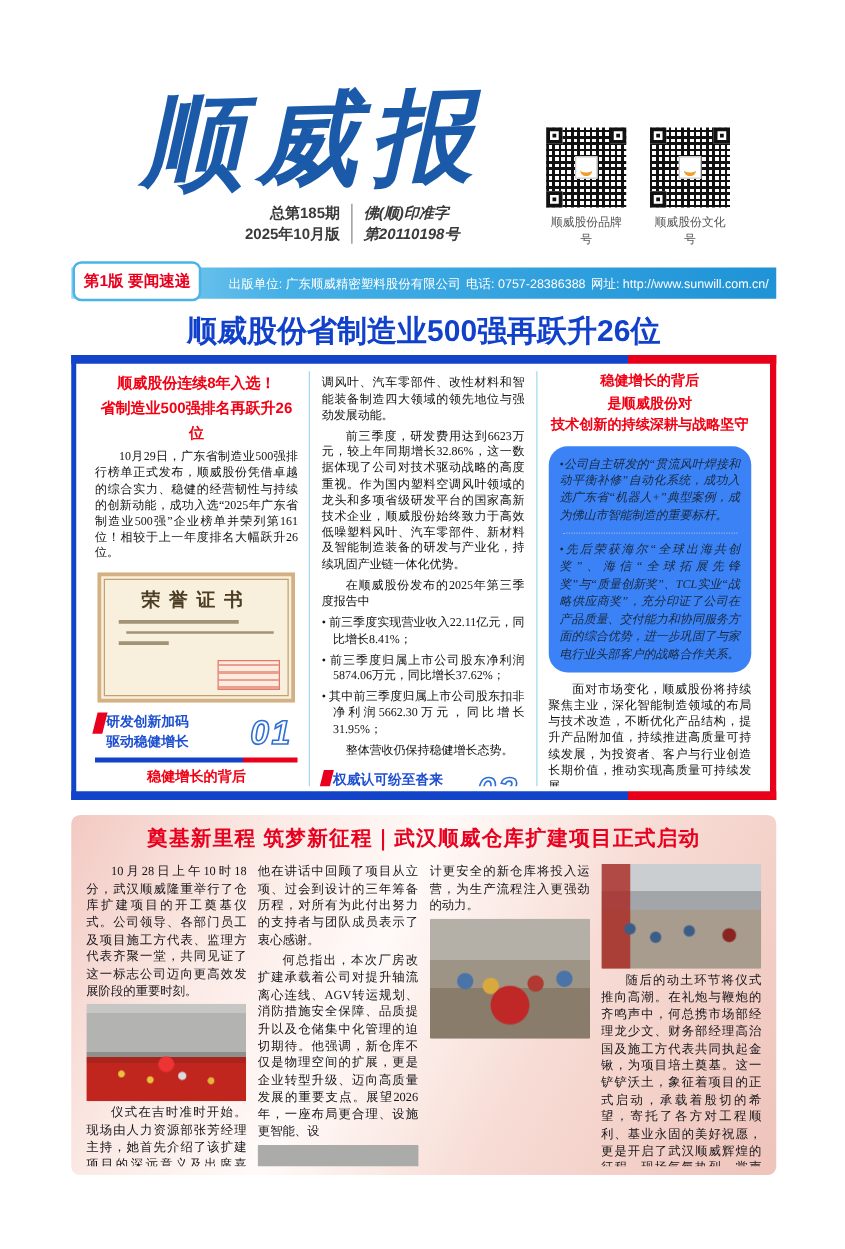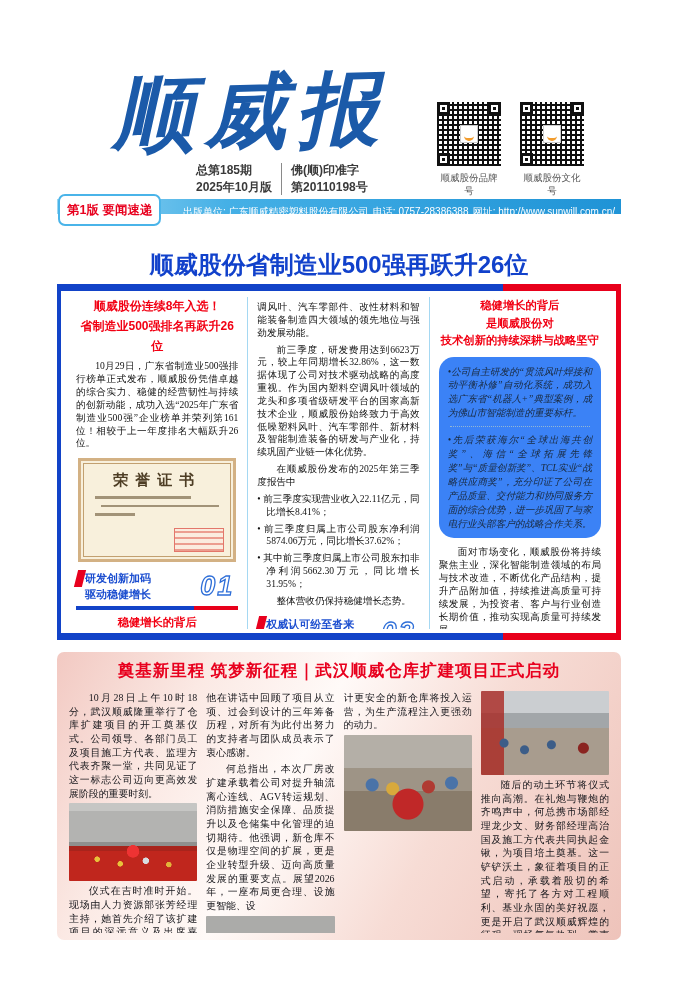--- a/index.html
+++ b/index.html
@@ -5,39 +5,39 @@
   html,body{margin:0;padding:0;background:#fff;}
   .page{position:relative;width:676px;height:999px;background:#fff;overflow:hidden;
         font-family:"Liberation Serif","DejaVu Serif",serif;color:#1a1a1a;}
 
   
   .masthead-title{position:absolute;left:112px;top:58px;font-family:"DejaVu Serif","Liberation Serif",serif;
     font-size:82px;font-weight:bold;font-style:italic;color:#1b5aa9;letter-spacing:10px;
     transform:rotate(-1.5deg);white-space:nowrap;}
   .issue-info{position:absolute;left:196px;top:162px;display:flex;align-items:center;gap:9px;
     font-family:"Liberation Sans","DejaVu Sans",sans-serif;font-size:12px;font-weight:bold;color:#3a3a3a;}
-  .issue-info .lft{text-align:left;line-height:1.45;}
-  .issue-info .rgt{text-align:left;line-height:1.45;}
+  .issue-info .lft{text-align:right;line-height:1.45;}
+  .issue-info .rgt{text-align:left;line-height:1.45;font-style:italic;}
   .issue-divider{width:1px;height:32px;background:#8a8a8a;}
 
   .qr-wrap{position:absolute;left:436px;top:102px;display:flex;gap:17px;}
   .qr-unit{width:66px;text-align:center;}
   .qr{position:relative;width:64px;height:64px;margin:0 auto;
       background:repeating-linear-gradient(90deg,#111 0 2px,transparent 2px 5px),
                  repeating-linear-gradient(0deg,#111 0 2px,#fff 2px 5px);}
   .qr .f{position:absolute;width:13px;height:13px;border:3px solid #111;background:#fff;box-sizing:border-box;}
   .qr .f::after{content:"";position:absolute;inset:2px;background:#111;}
   .qr .f.tl{left:0;top:0}.qr .f.tr{right:0;top:0}.qr .f.bl{left:0;bottom:0}
   .qr .logo{position:absolute;left:23px;top:23px;width:18px;height:18px;background:#fff;border:1px solid #ccc;box-sizing:border-box;}
   .qr .logo::after{content:"";position:absolute;left:3px;top:7px;width:10px;height:5px;
       border-bottom:3px solid #f29d2e;border-radius:0 0 8px 8px;}
   .qr-caption{margin-top:6px;font-family:"Liberation Sans","DejaVu Sans",sans-serif;font-size:9.5px;color:#555;}
 
   
-  .infobar{position:absolute;left:57px;top:199px;width:564px;height:15px;
+  .infobar{position:absolute;left:57px;top:214px;width:564px;height:25px;
     background:linear-gradient(90deg,#9bd7f3 0%,#45b0e6 30%,#1f93d6 100%);}
   .edition-badge{position:absolute;left:1px;top:-5px;height:24px;line-height:24px;background:#fff;
     border:2px solid #4ab4e9;border-radius:7px;padding:2px 7px 2px 7px;color:#e8001e;font-weight:bold;
     font-size:12.5px;font-family:"Liberation Sans","DejaVu Sans",sans-serif;white-space:nowrap;}
   .infobar-texts{position:absolute;left:126px;top:0;right:6px;height:25px;display:flex;
     justify-content:space-between;align-items:center;color:#fff;font-size:10px;
     font-family:"Liberation Sans","DejaVu Sans",sans-serif;white-space:nowrap;}
 
   
   .a1-headline{position:absolute;left:57px;top:249px;width:564px;text-align:center;

